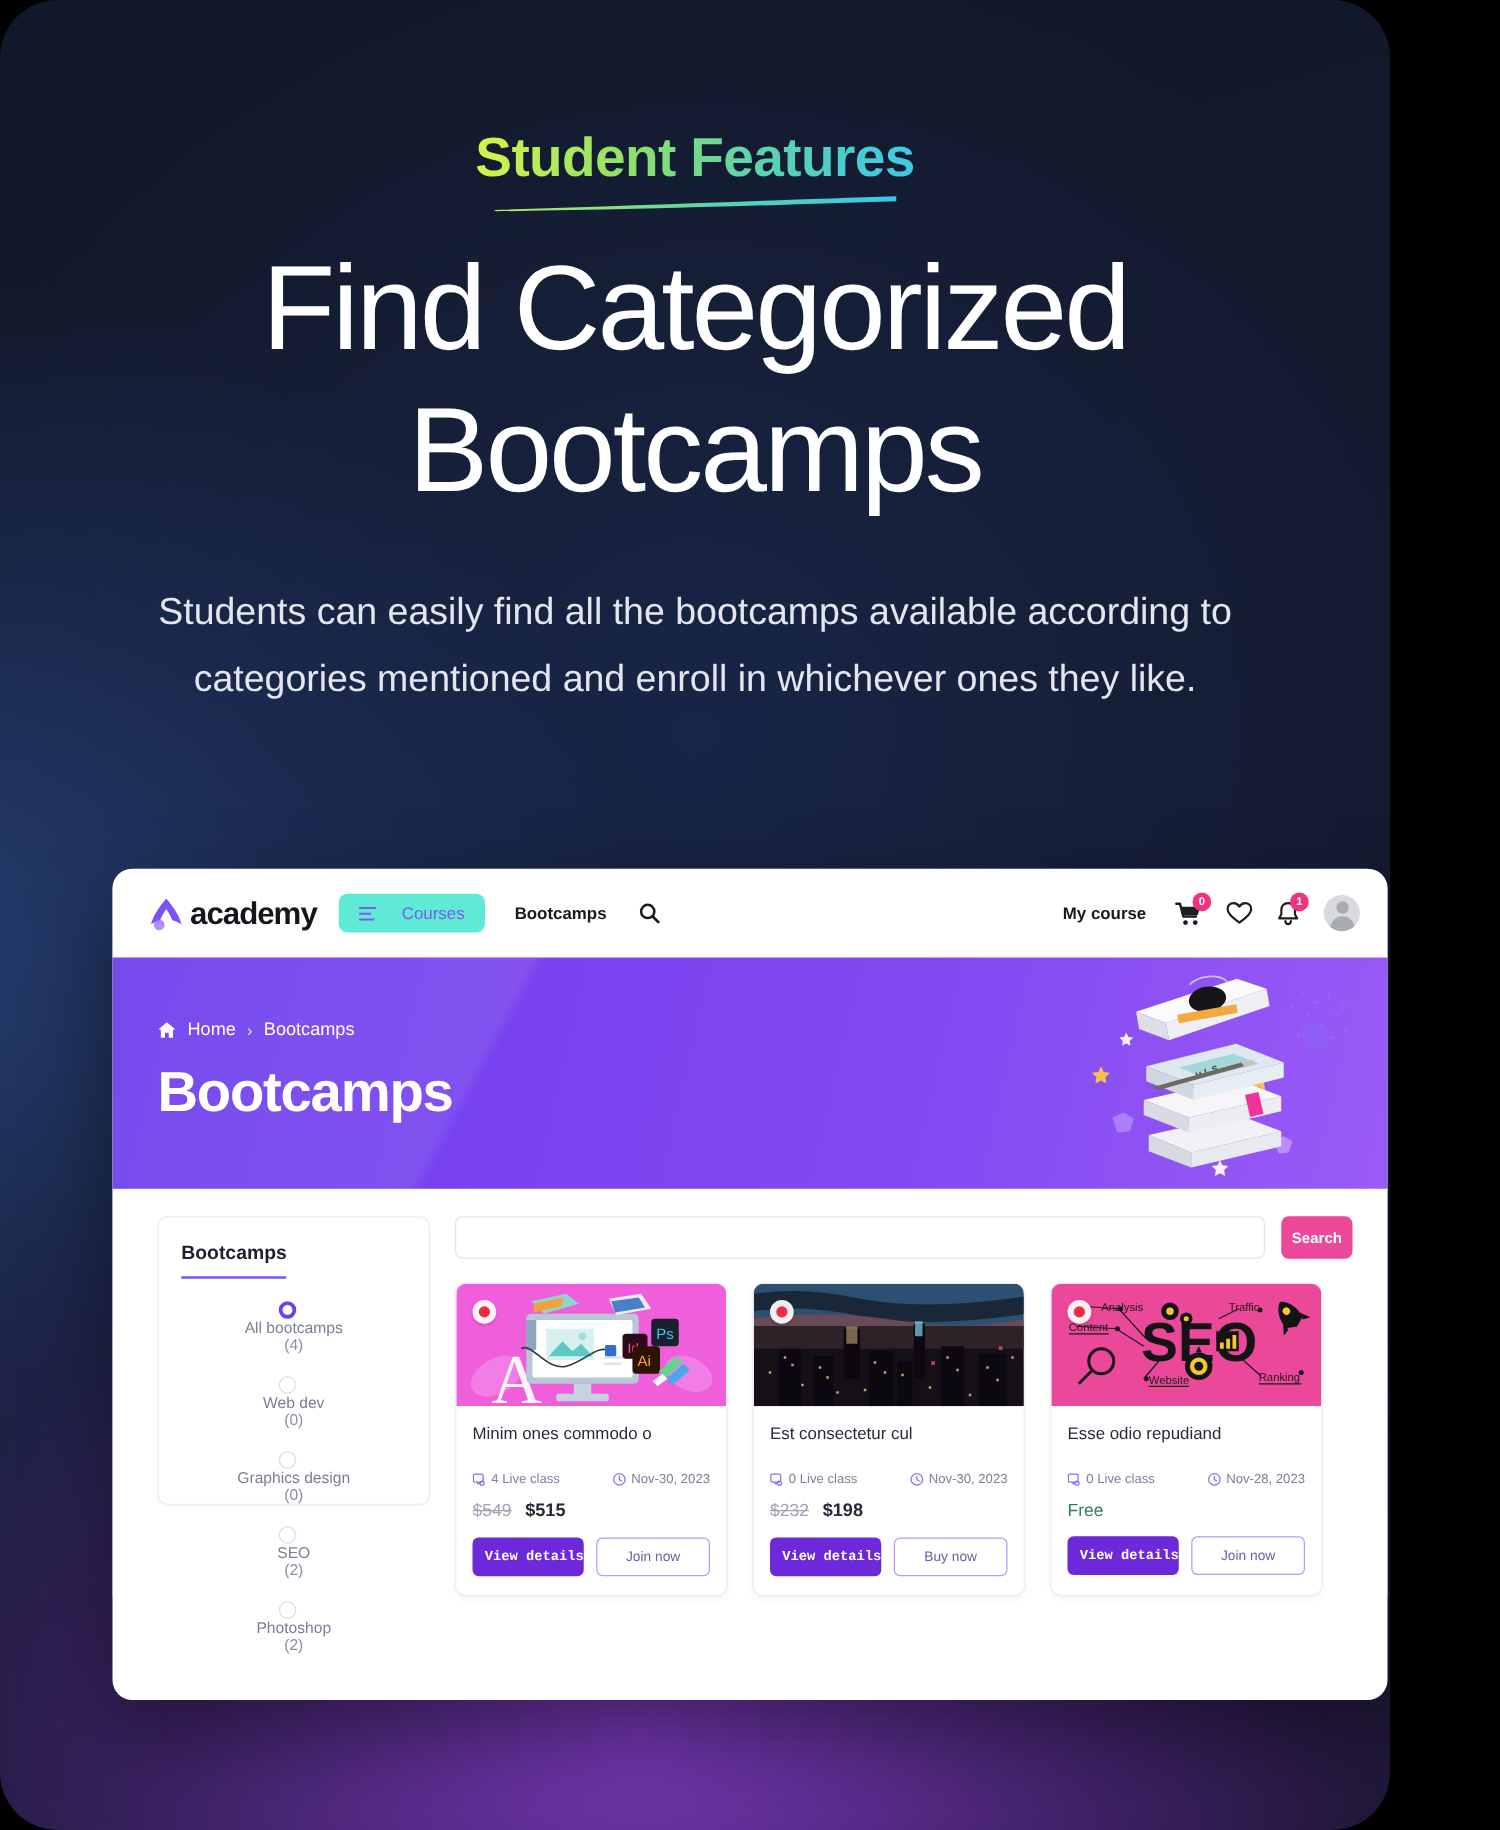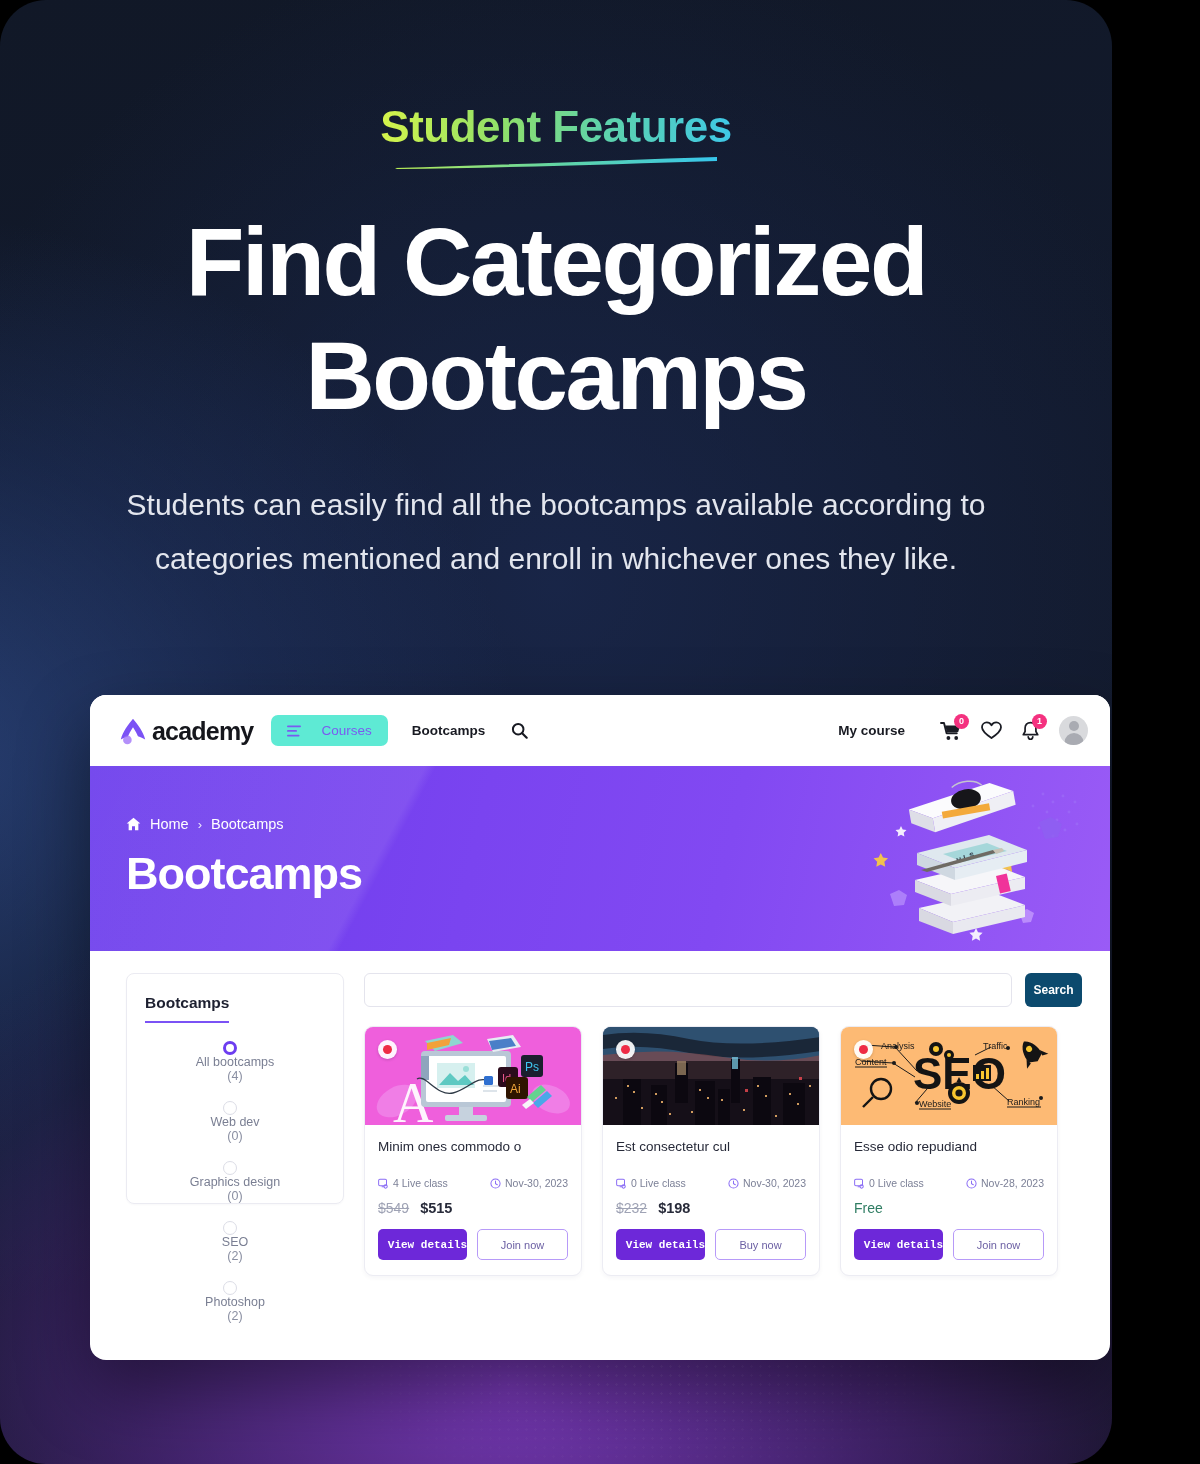--- a/index.html
+++ b/index.html
@@ -36,22 +36,22 @@
   .hero { position: relative; text-align: center; padding-top: 104px; }
   .eyebrow {
     font-size: 44px; font-weight: 700; letter-spacing: -0.5px;
     background: linear-gradient(95deg, #d6f44a 0%, #8fe06a 35%, #5fd3a8 62%, #3ec8e8 100%);
     -webkit-background-clip: text; background-clip: text;
     -webkit-text-fill-color: transparent; color: transparent;
     display: inline-block; line-height: 1.05;
   }
   .eyebrow-swoosh { margin: 6px auto 0; width: 330px; height: 14px; display:block; }
   .headline {
-    margin-top: 35px;
-    font-size: 96px; font-weight: 700; color: #ffffff;
+    margin-top: 20px;
+    font-size: 96px; font-weight: 400; color: #ffffff;
     line-height: 1.19; letter-spacing: -2.4px;
   }
   .subcopy {
     margin: 44px auto 0; width: 980px;
     font-size: 30px; color: #e3e6ee; line-height: 1.80; font-weight: 400;
   }
 
   
   #window {
     position: absolute; left: 90px; top: 695px;
@@ -73,21 +73,21 @@
     display: flex; align-items: center; gap: 20px;
     background: #5eead4; color: #7a5bf0;
     padding: 8px 16px; border-radius: 7px;
     font-size: 13.5px; font-weight: 500;
   }
   .nav-link {
     margin-left: 24px; font-size: 13.5px; font-weight: 700; color: #181a22;
   }
   .nav-search { margin-left: 26px; display: flex; align-items: center; }
   .nav-right { margin-left: auto; display: flex; align-items: center; gap: 19px; }
-  .my-course { font-size: 13.5px; font-weight: 700; color: #181a22; margin-right: 16px; }
+  .my-course { font-size: 13.5px; font-weight: 700; color: #181a22; margin-right: 4px; }
   .icon-wrap { position: relative; display: flex; align-items: center; }
   .badge {
     position: absolute; top: -7px; right: -7px;
     min-width: 15px; height: 15px; padding: 0 3px;
     border-radius: 9px; background: #f4317f; color: #fff;
     font-size: 9px; font-weight: 700;
     display: flex; align-items: center; justify-content: center;
   }
   .avatar {
     width: 29px; height: 29px; border-radius: 50%;
@@ -160,21 +160,21 @@
   
   .right-col { flex: 1; min-width: 0; }
   .searchbar { display: flex; gap: 13px; align-items: stretch; }
   .search-input {
     flex: 1; height: 34px; border: 1px solid #e4e4ed; border-radius: 6px;
     padding: 0 13px; font-size: 13px; color: #2b2e3d; outline: none;
     font-family: "Liberation Sans", sans-serif; background: #fff;
   }
   .search-btn {
     width: 57px; height: 34px; border: none; border-radius: 6px;
-    background: #0c4a6e; color: #fff; font-size: 12px; font-weight: 700;
+    background: #ec4899; color: #fff; font-size: 12px; font-weight: 700;
     cursor: pointer; font-family: "Liberation Sans", sans-serif;
   }
 
   
   .cards { display: flex; gap: 20px; margin-top: 19px; }
   .card {
     width: 218px; flex: none;
     border: 1px solid #ececf3; border-radius: 9px;
     overflow: hidden; background: #fff;
     box-shadow: 0 2px 5px rgba(25,25,60,0.045);
@@ -211,21 +211,21 @@
     border: 1px solid #b79af8; background: #fff; color: #6b5fa3;
     font-size: 11px; font-weight: 400; cursor: pointer;
     font-family: "Liberation Sans", sans-serif;
   }
 
   
   .art-pink { width: 100%; height: 100%; background: #ef5fdc; position: relative; }
   .art-city { width: 100%; height: 100%; position: relative;
     background: linear-gradient(180deg, #2b4a6b 0%, #3d5f7e 14%, #7a5a63 26%, #41343f 42%, #1b1620 70%, #0e0b10 100%);
   }
-  .art-seo { width: 100%; height: 100%; background: #fdba74; position: relative; }
+  .art-seo { width: 100%; height: 100%; background: #ec4899; position: relative; }
 </style>
 </head>
 <body>
 
 <div id="page">
   <div id="dots-bottom"></div>
 
   <div class="hero">
     <div>
       <span class="eyebrow">Student Features</span>

